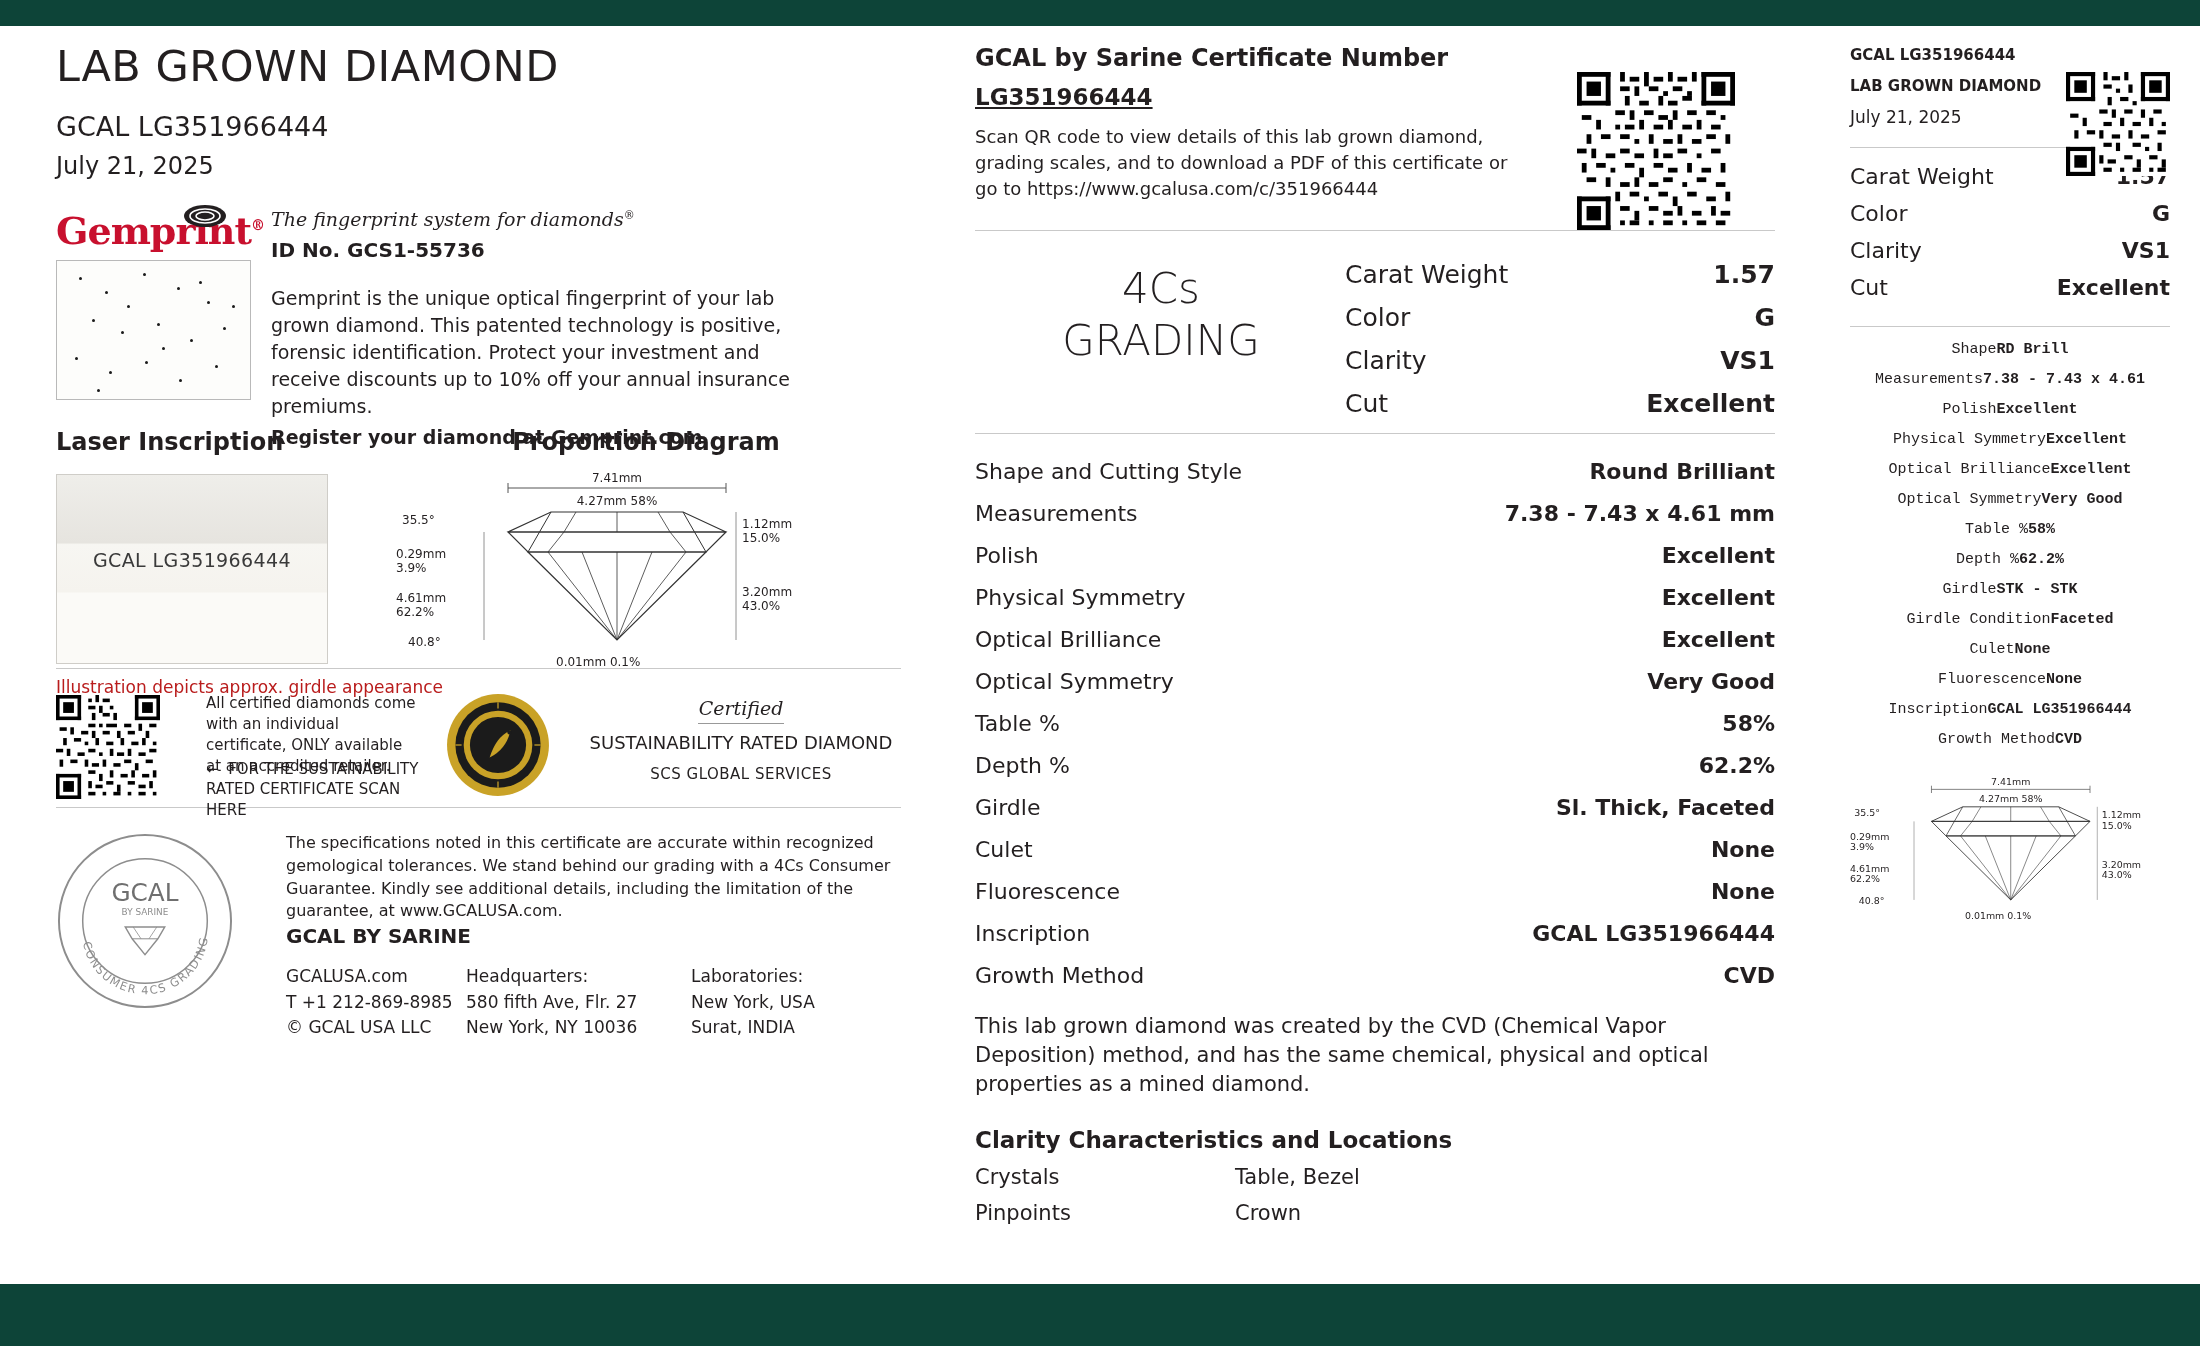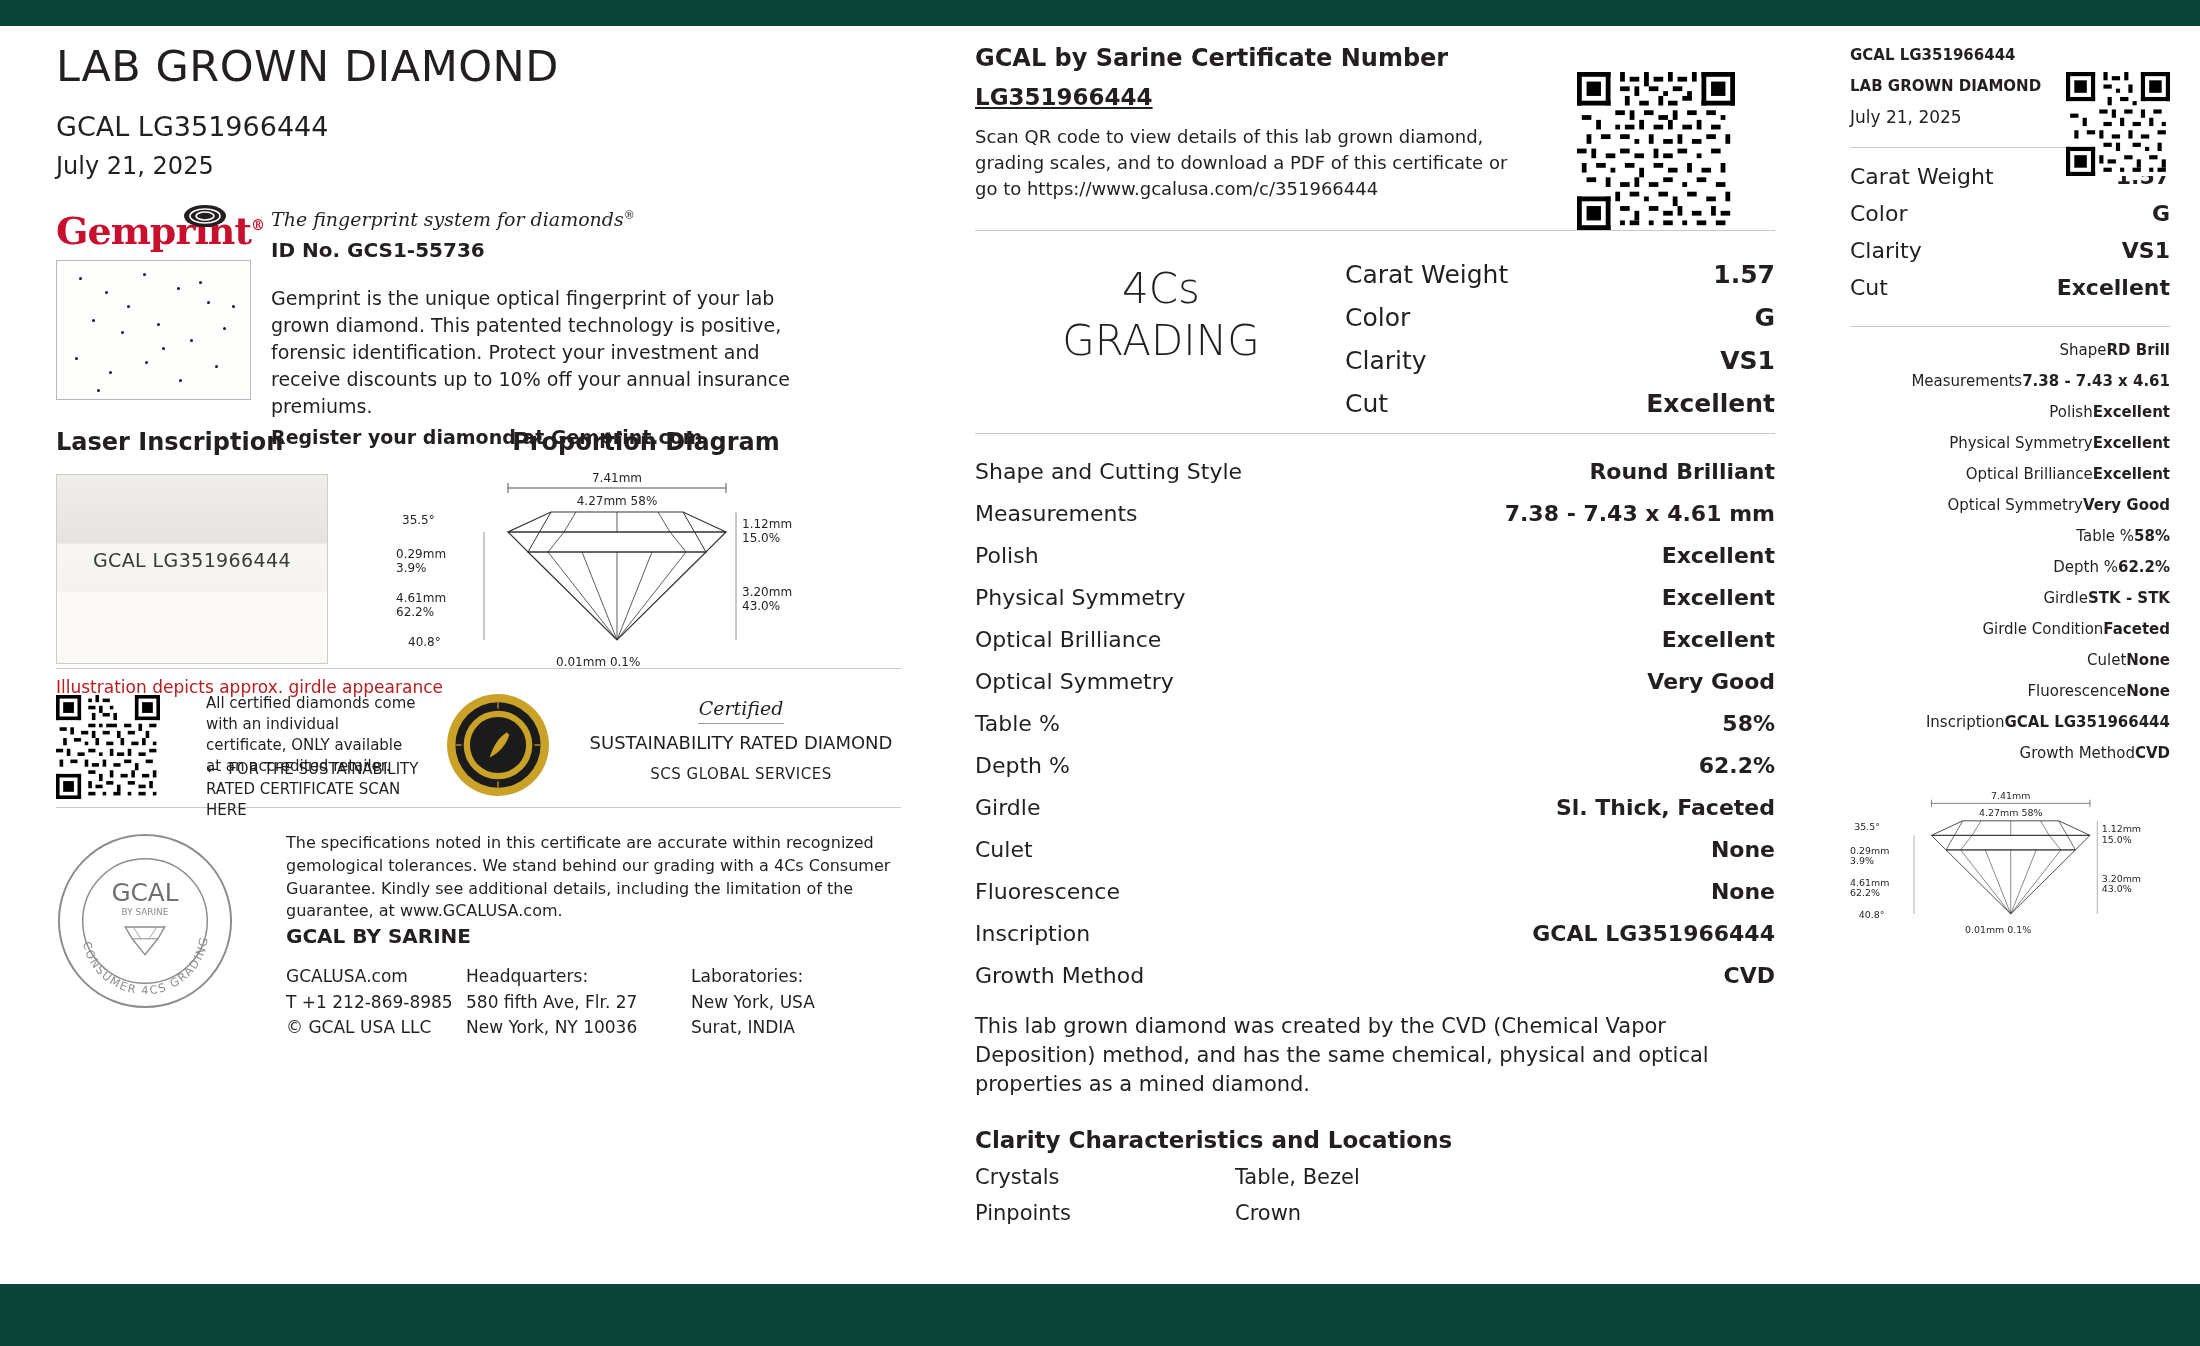--- a/index.html
+++ b/index.html
@@ -118,21 +118,21 @@
 
   
   .col-right { position:absolute; left:1850px; top:18px; width:320px; }
   .rq { position:absolute; right:0; top:28px; width:104px; height:104px; }
   .rsmall { font-size:15px; line-height:1.55; }
   .rdate { font-size:17px; margin-top:8px; }
   .r-hr { border:0; border-top:1px solid #c9c9c9; margin:20px 0 0 0; }
   .r4row { display:flex; justify-content:space-between; align-items:baseline; padding:6px 0; }
   .r4row .k { font-size:22px; }
   .r4row .v { font-size:22px; font-weight:bold; }
-  .rrow { display:flex; justify-content:flex-end; align-items:baseline; padding:6.5px 0; }
+  .rrow { display:flex; justify-content:center; align-items:baseline; padding:6.5px 0;font-family:Liberation Mono, monospace; }
   .rrow .k { font-size:15px; }
   .rrow .v { font-size:15px; font-weight:bold; }
   .rdiagram { margin-top:14px; }
 
   .qr { display:block; }
 </style>
 </head>
 <body>
 
 <div class="topbar"></div>

